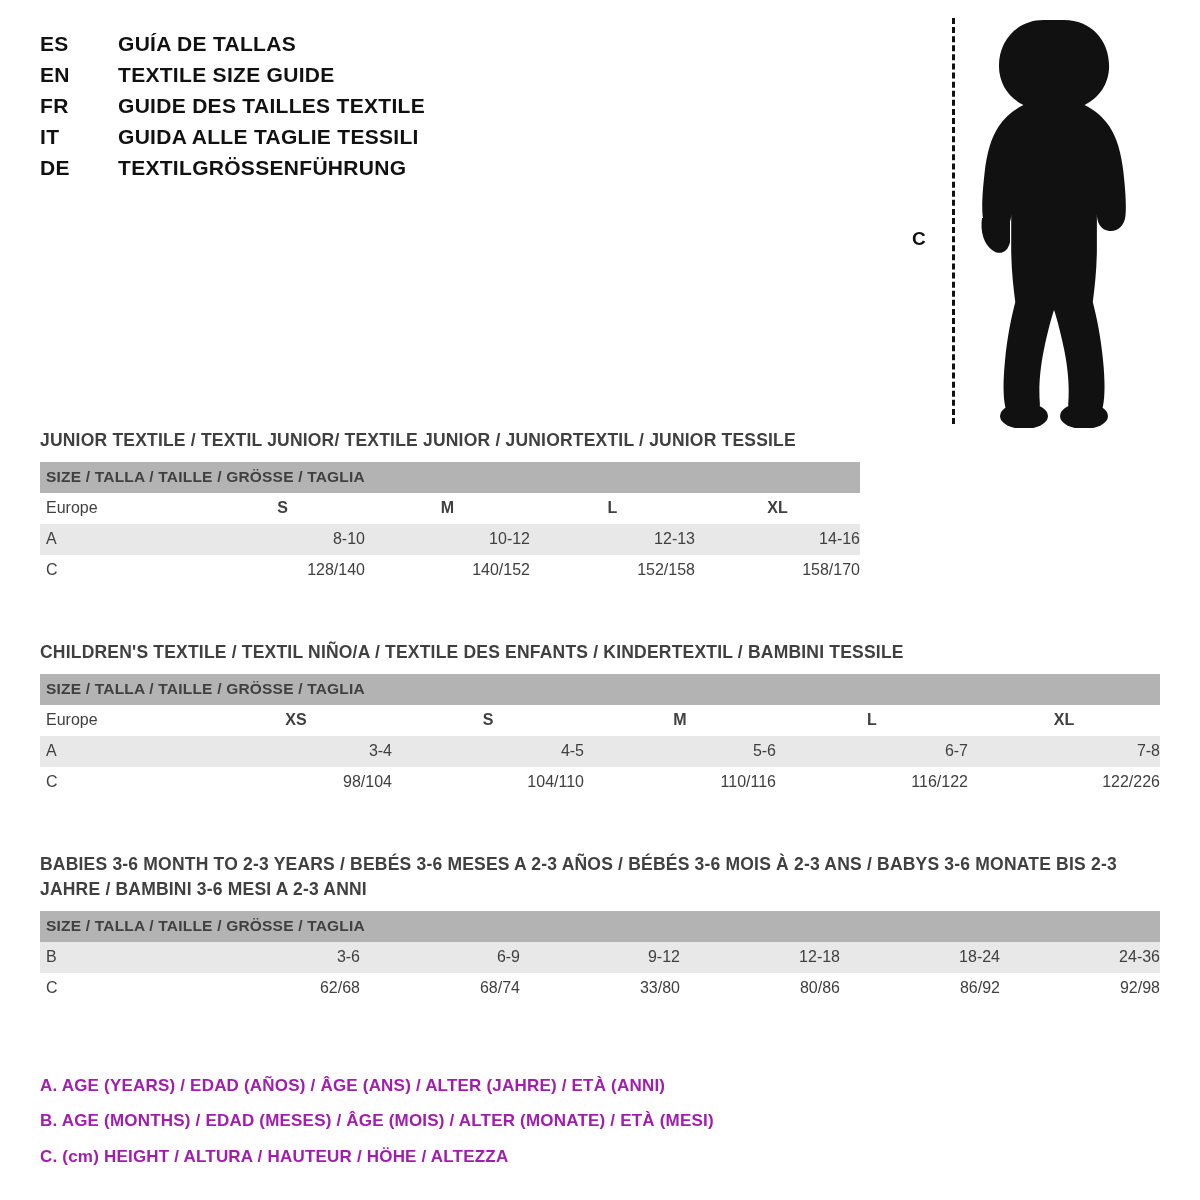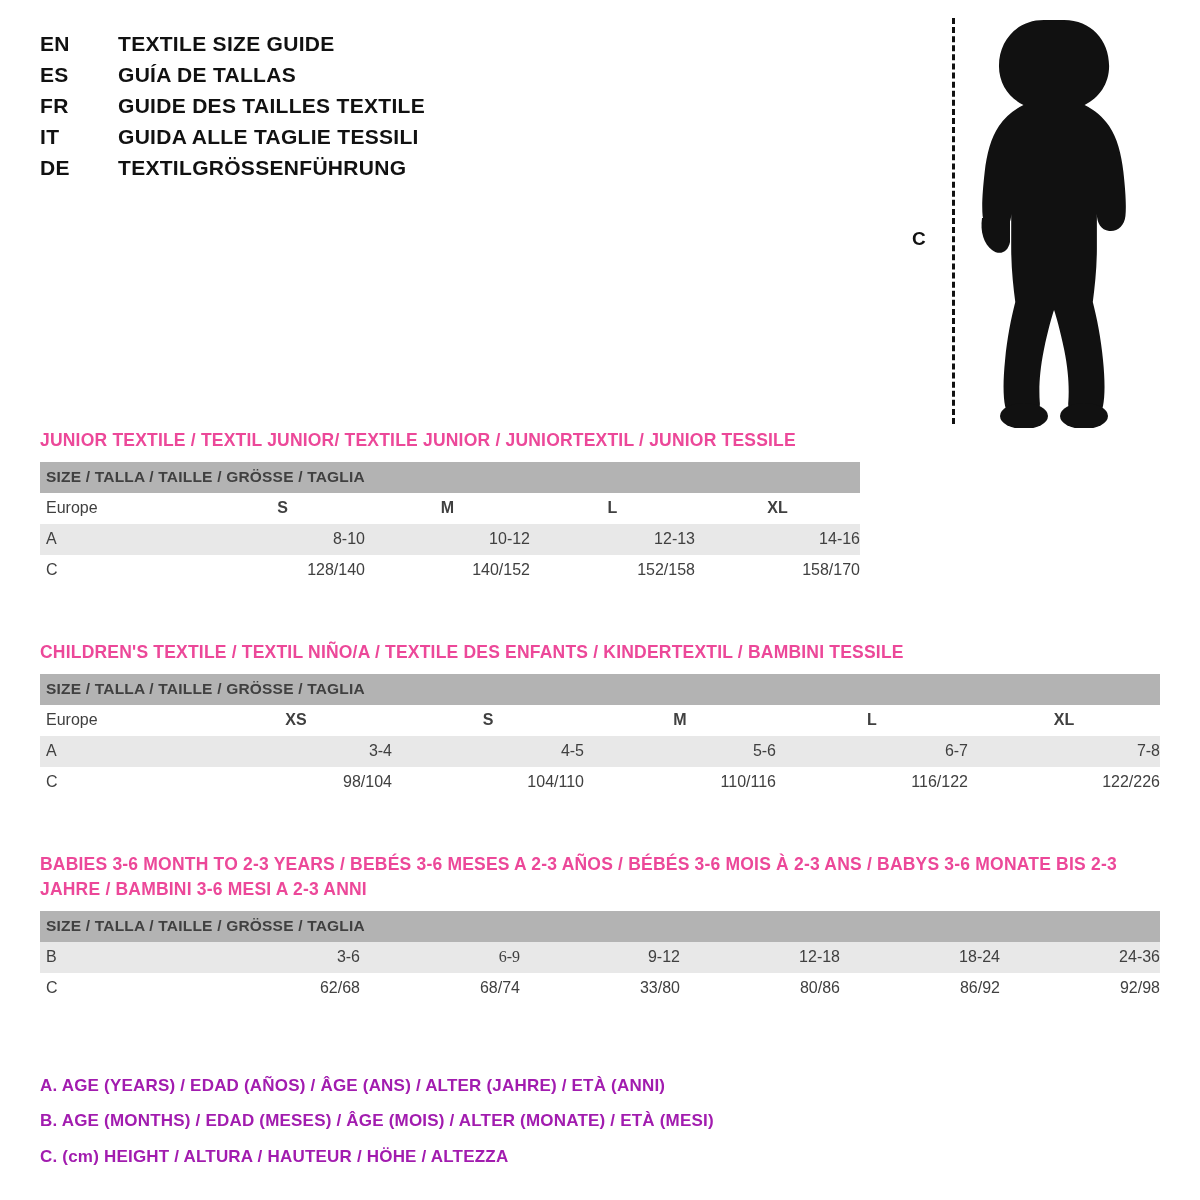--- a/index.html
+++ b/index.html
@@ -78,21 +78,21 @@
   .section {
     position: absolute;
     left: 40px;
     width: 1120px;
   }
   .section-title {
     font-size: 17.5px;
     font-weight: 700;
     letter-spacing: 0.2px;
     text-transform: uppercase;
-    color: #ec4899;
+    color: #404040;
     margin-bottom: 9px;
     line-height: 1.42;
   }
   table.size-table {
     border-collapse: collapse;
     font-size: 16px;
     color: #404040;
   }
   table.size-table td {
     padding: 0;
@@ -138,26 +138,26 @@
     text-transform: uppercase;
     color: #a21caf;
     line-height: 2.08;
   }
 </style>
 </head>
 <body>
 
 <div class="lang-block">
   <div class="lang-row">
+    <div class="lang-code">ES</div>
+    <div class="lang-title">GUÍA DE TALLAS</div>
+  </div>
+  <div class="lang-row">
     <div class="lang-code">EN</div>
     <div class="lang-title">TEXTILE SIZE GUIDE</div>
-  </div>
-  <div class="lang-row">
-    <div class="lang-code">ES</div>
-    <div class="lang-title">GUÍA DE TALLAS</div>
   </div>
   <div class="lang-row">
     <div class="lang-code">FR</div>
     <div class="lang-title">GUIDE DES TAILLES TEXTILE</div>
   </div>
   <div class="lang-row">
     <div class="lang-code">IT</div>
     <div class="lang-title">GUIDA ALLE TAGLIE TESSILI</div>
   </div>
   <div class="lang-row">
@@ -275,21 +275,21 @@
 <div class="section" style="top:852px;">
   <div class="section-title">BABIES 3-6 MONTH TO 2-3 YEARS / BEBÉS 3-6 MESES A 2-3 AÑOS / BÉBÉS 3-6 MOIS À 2-3 ANS / BABYS 3-6 MONATE BIS 2-3 JAHRE / BAMBINI 3-6 MESI A 2-3 ANNI</div>
   <table class="size-table">
     <tbody>
         <tr>
       <td class="band" colspan="7" style="width:1120px;">SIZE / TALLA / TAILLE / GRÖSSE / TAGLIA</td>
     </tr>
     <tr class="row-gray">
       <td class="cell-label" style="width:160px;">B</td>
       <td class="cell-val" style="width:160px;">3-6</td>
-      <td class="cell-val" style="width:160px;font-family:Liberation Serif, serif;">6-9</td>
+      <td class="cell-val" style="width:160px;">6-9</td>
       <td class="cell-val" style="width:160px;">9-12</td>
       <td class="cell-val" style="width:160px;">12-18</td>
       <td class="cell-val" style="width:160px;">18-24</td>
       <td class="cell-val" style="width:160px;">24-36</td>
     </tr>
     <tr class="row-white">
       <td class="cell-label">C</td>
       <td class="cell-val">62/68</td>
       <td class="cell-val">68/74</td>
       <td class="cell-val">33/80</td>

